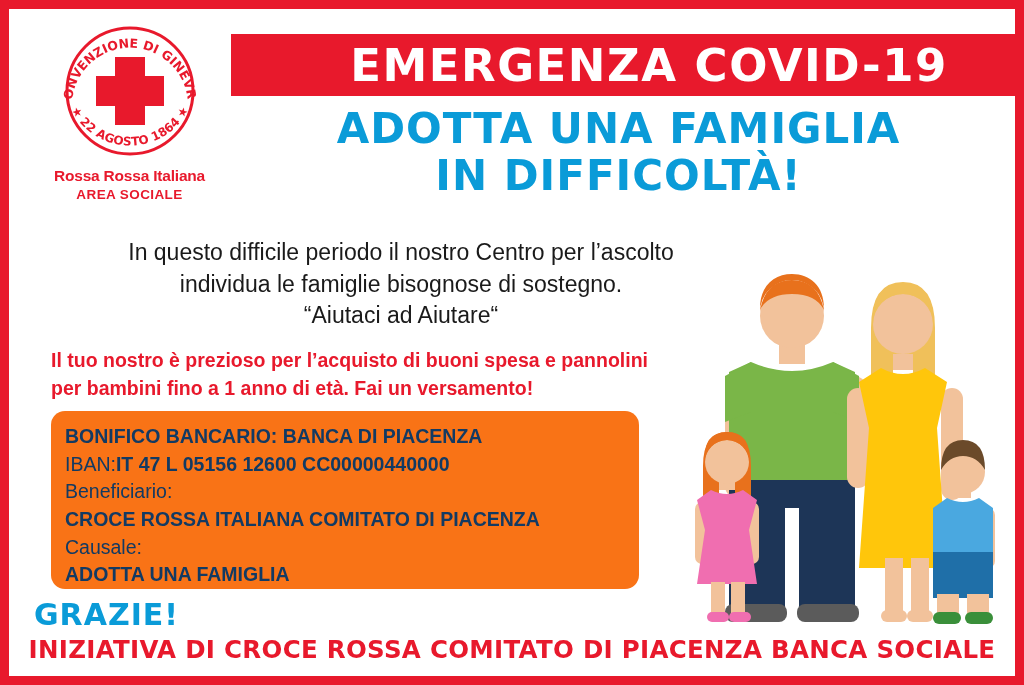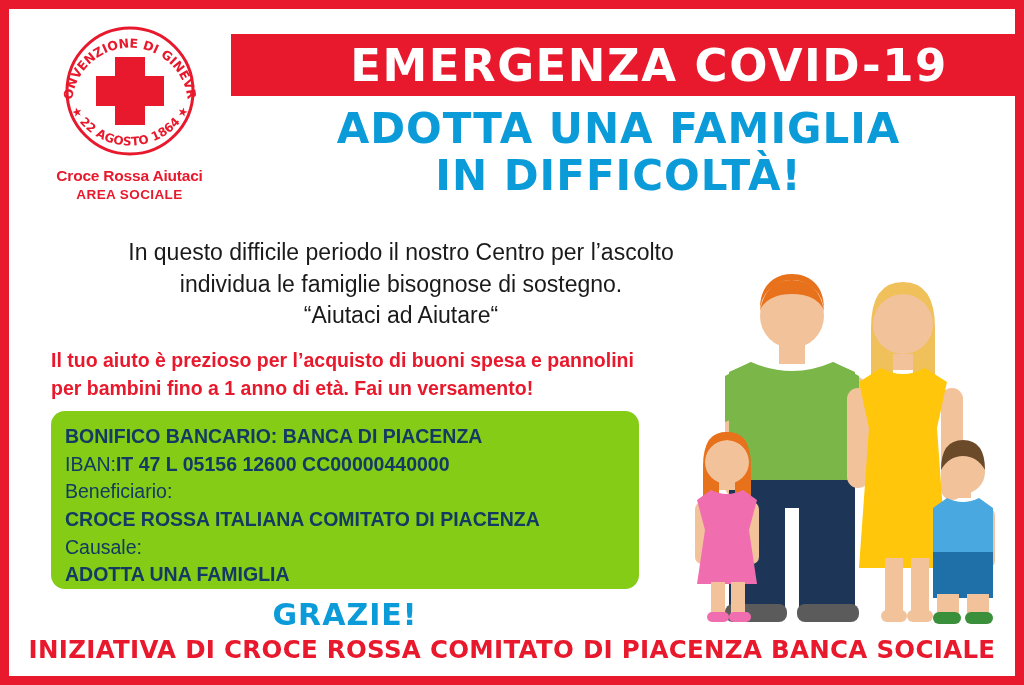--- a/index.html
+++ b/index.html
@@ -103,40 +103,40 @@
     line-height: 1.42;
   }
 
   
   .bank-box {
     position: absolute;
     left: 42px;
     top: 402px;
     width: 588px;
     height: 178px;
-    background: #84cc16;
+    background: #f97316;
     border-radius: 14px;
     padding: 12px 0 0 14px;
     box-sizing: border-box;
     color: #123a63;
   }
   .bank-line {
     font-size: 19.5px;
     line-height: 1.42;
     white-space: nowrap;
   }
   .bank-label { font-weight: normal; }
   .bank-strong { font-weight: bold; }
 
   .grazie {
     position: absolute;
-    left: 42px;
+    left: 25px;
     top: 588px;
     width: 588px;
-    text-align: center;
+    text-align: left;
     color: #0a9bd8;
     font-family: "DejaVu Sans", sans-serif;
     font-weight: bold;
     font-size: 30px;
     letter-spacing: 1px;
   }
 
   
   .footer {
     position: absolute;
@@ -179,42 +179,42 @@
         </g>
         <text font-family="DejaVu Sans, sans-serif" font-size="12.5" font-weight="bold" fill="#e8192c">
           <textPath href="#arcTop" startOffset="50%" text-anchor="middle">CONVENZIONE DI GINEVRA</textPath>
         </text>
         <text font-family="DejaVu Sans, sans-serif" font-size="12" font-weight="bold" fill="#e8192c">
           <textPath href="#arcBot" startOffset="50%" text-anchor="middle">★ 22 AGOSTO 1864 ★</textPath>
         </text>
       </svg>
     </div>
     <div class="logo-lines">
-      <div class="logo-l1">Croce Rossa Aiutaci</div>
+      <div class="logo-l1">Rossa Rossa Italiana</div>
       <div class="logo-l3">AREA SOCIALE</div>
     </div>
   </div>
 
   <div class="red-banner">
     <div class="red-banner-text">EMERGENZA COVID-19</div>
   </div>
 
   <div class="blue-head">
     <div>ADOTTA UNA FAMIGLIA</div>
     <div>IN DIFFICOLTÀ!</div>
   </div>
 
   <div class="body-black">
     <div>In questo difficile periodo il nostro Centro per l’ascolto</div>
     <div>individua le famiglie bisognose di sostegno.</div>
     <div>“Aiutaci ad Aiutare“</div>
   </div>
 
   <div class="body-red">
-    <div>Il tuo aiuto è prezioso per l’acquisto di buoni spesa e pannolini</div>
+    <div>Il tuo nostro è prezioso per l’acquisto di buoni spesa e pannolini</div>
     <div>per bambini fino a 1 anno di età. Fai un versamento!</div>
   </div>
 
   <div class="bank-box">
     <div class="bank-line">
       <span class="bank-strong">BONIFICO BANCARIO:</span>
       <span class="bank-strong"> BANCA DI PIACENZA</span>
     </div>
     <div class="bank-line">
       <span class="bank-label">IBAN:</span><span class="bank-strong">IT 47 L 05156 12600 CC00000440000</span>

